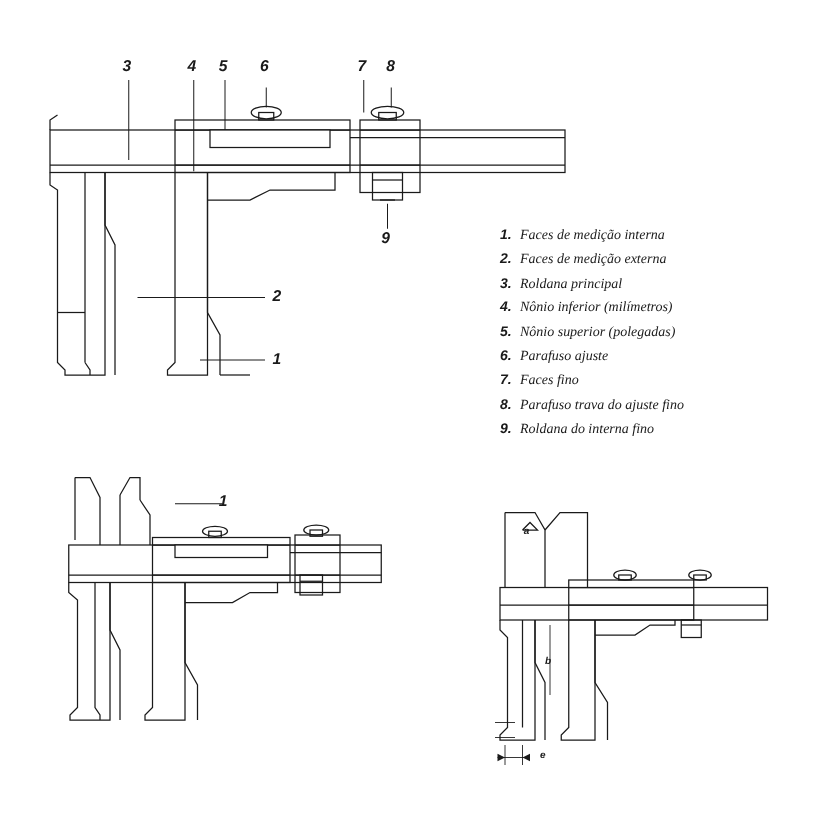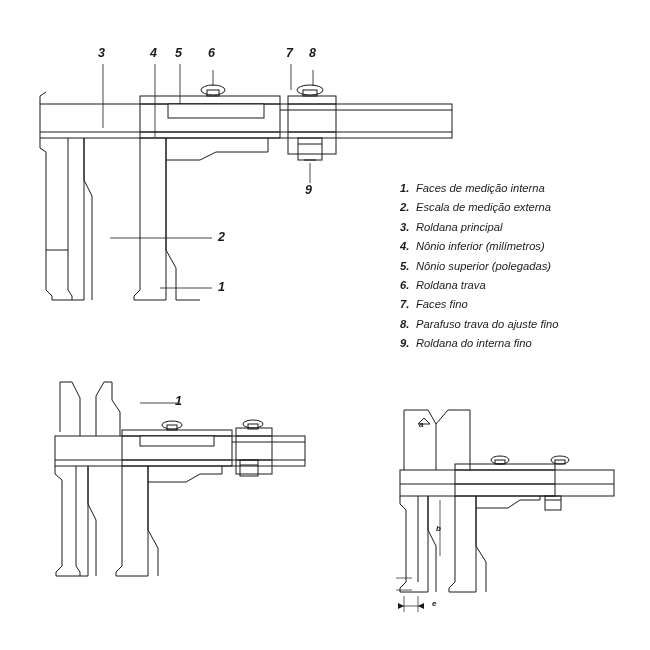--- a/index.html
+++ b/index.html
@@ -43,20 +43,21 @@
   }
   .legend-num {
     width: 16px;
     flex: 0 0 16px;
     font-weight: bold;
     font-style: italic;
     text-align: left;
   }
   .legend-label {
     flex: 1 1 auto;
+    font-family: Liberation Serif, serif;
   }
   .callout {
     position: absolute;
     font-size: 12.5px;
     font-style: italic;
     font-weight: bold;
     color: #1a1a1a;
   }
 </style>
 </head>
@@ -228,37 +229,37 @@
   <div class="callout" style="left:436px; top:524px; font-size:8px;">b</div>
   <div class="callout" style="left:432px; top:599px; font-size:8px;">e</div>
 
   <div class="legend">
     <div class="legend-item">
       <span class="legend-num">1.</span>
       <span class="legend-label">Faces de medição interna</span>
     </div>
     <div class="legend-item">
       <span class="legend-num">2.</span>
-      <span class="legend-label">Escala de medição externa</span>
+      <span class="legend-label">Faces de medição externa</span>
     </div>
     <div class="legend-item">
       <span class="legend-num">3.</span>
       <span class="legend-label">Roldana principal</span>
     </div>
     <div class="legend-item">
       <span class="legend-num">4.</span>
       <span class="legend-label">Nônio inferior (milímetros)</span>
     </div>
     <div class="legend-item">
       <span class="legend-num">5.</span>
       <span class="legend-label">Nônio superior (polegadas)</span>
     </div>
     <div class="legend-item">
       <span class="legend-num">6.</span>
-      <span class="legend-label">Roldana trava</span>
+      <span class="legend-label">Parafuso ajuste</span>
     </div>
     <div class="legend-item">
       <span class="legend-num">7.</span>
       <span class="legend-label">Faces fino</span>
     </div>
     <div class="legend-item">
       <span class="legend-num">8.</span>
       <span class="legend-label">Parafuso trava do ajuste fino</span>
     </div>
     <div class="legend-item">

